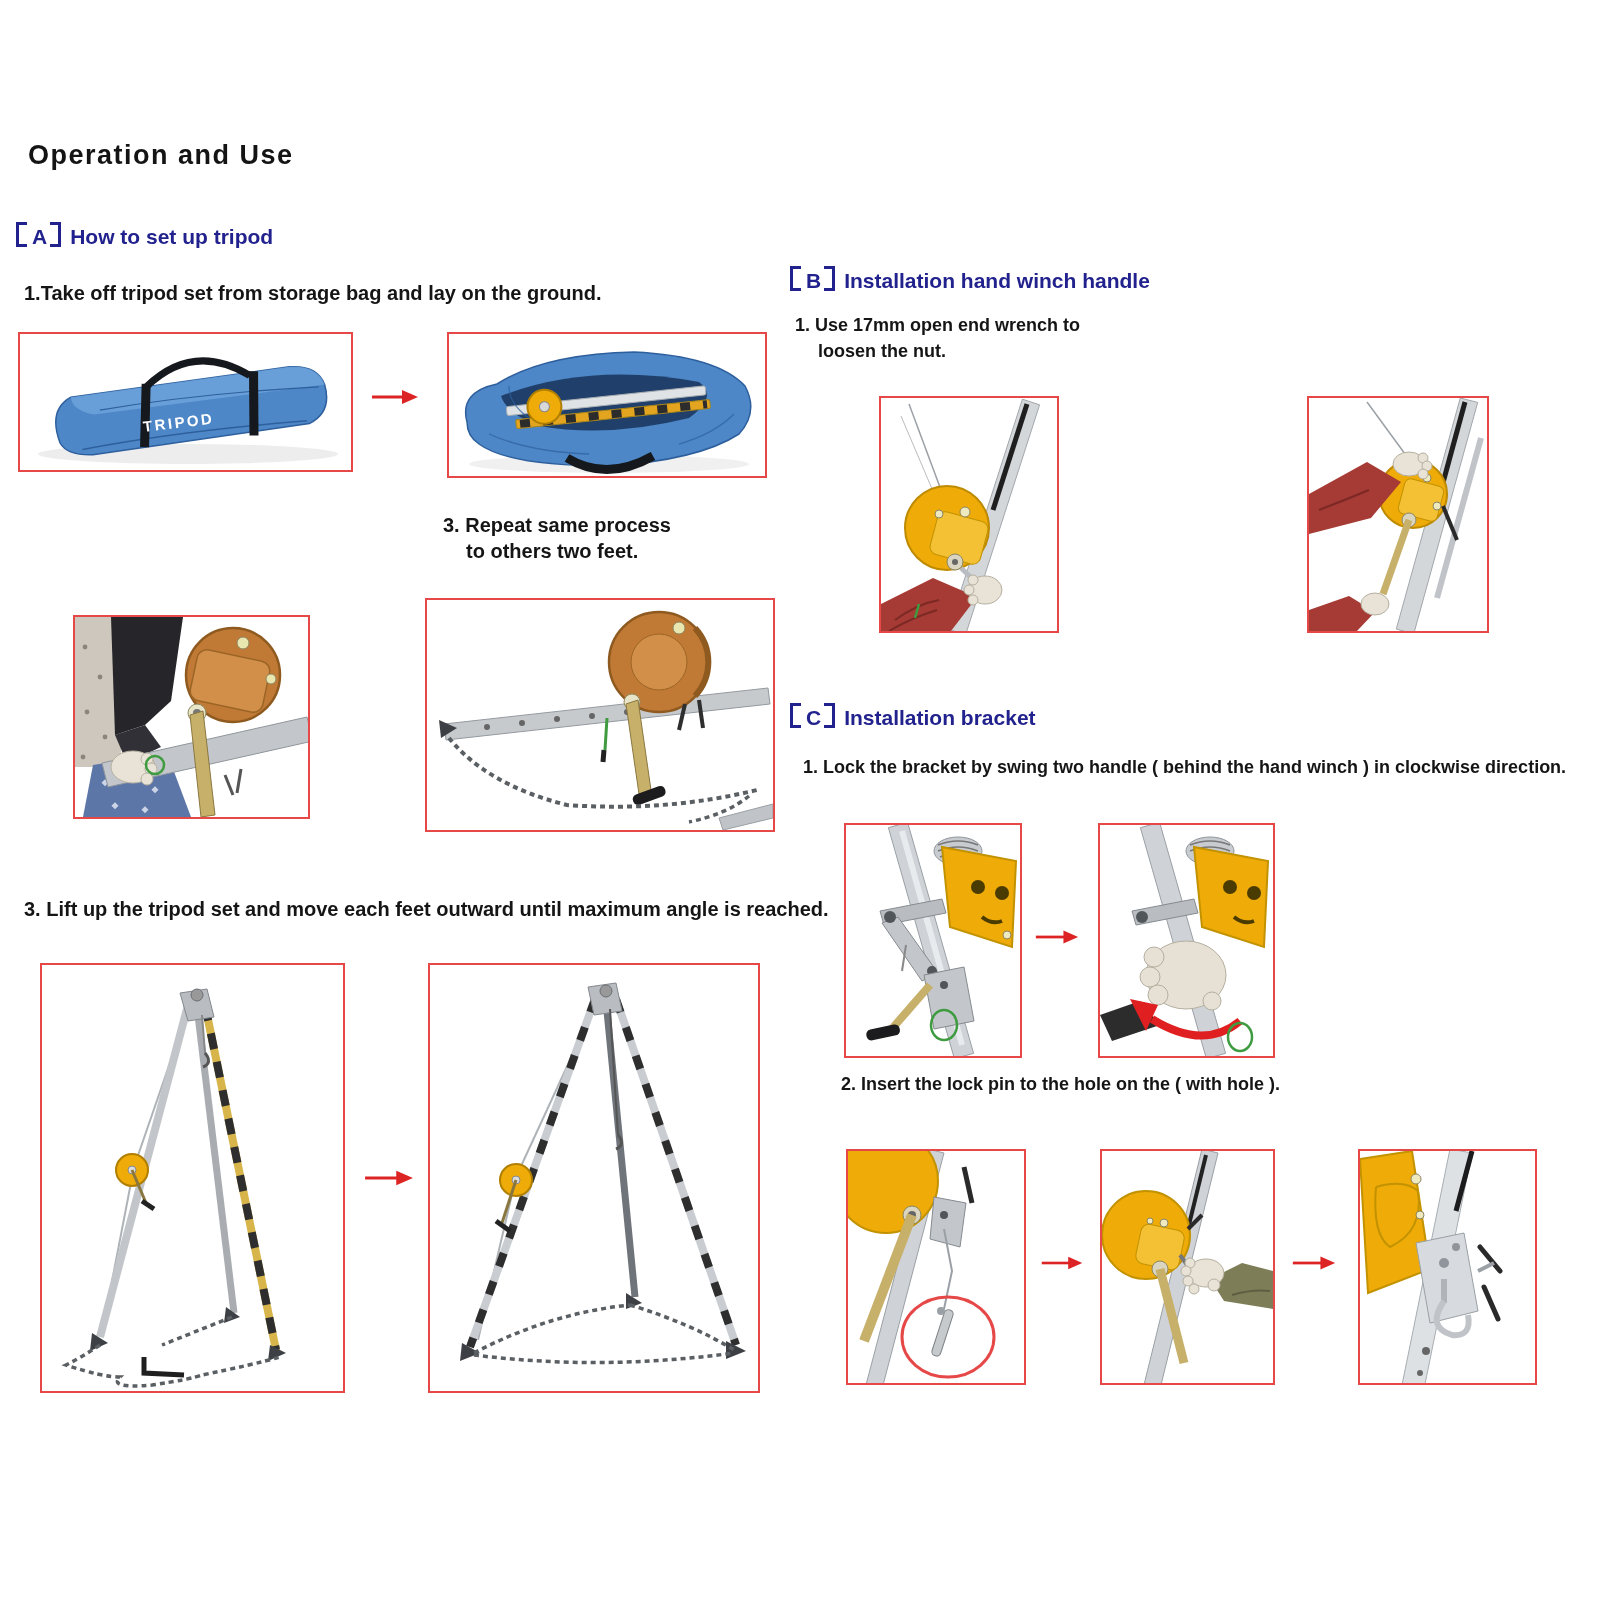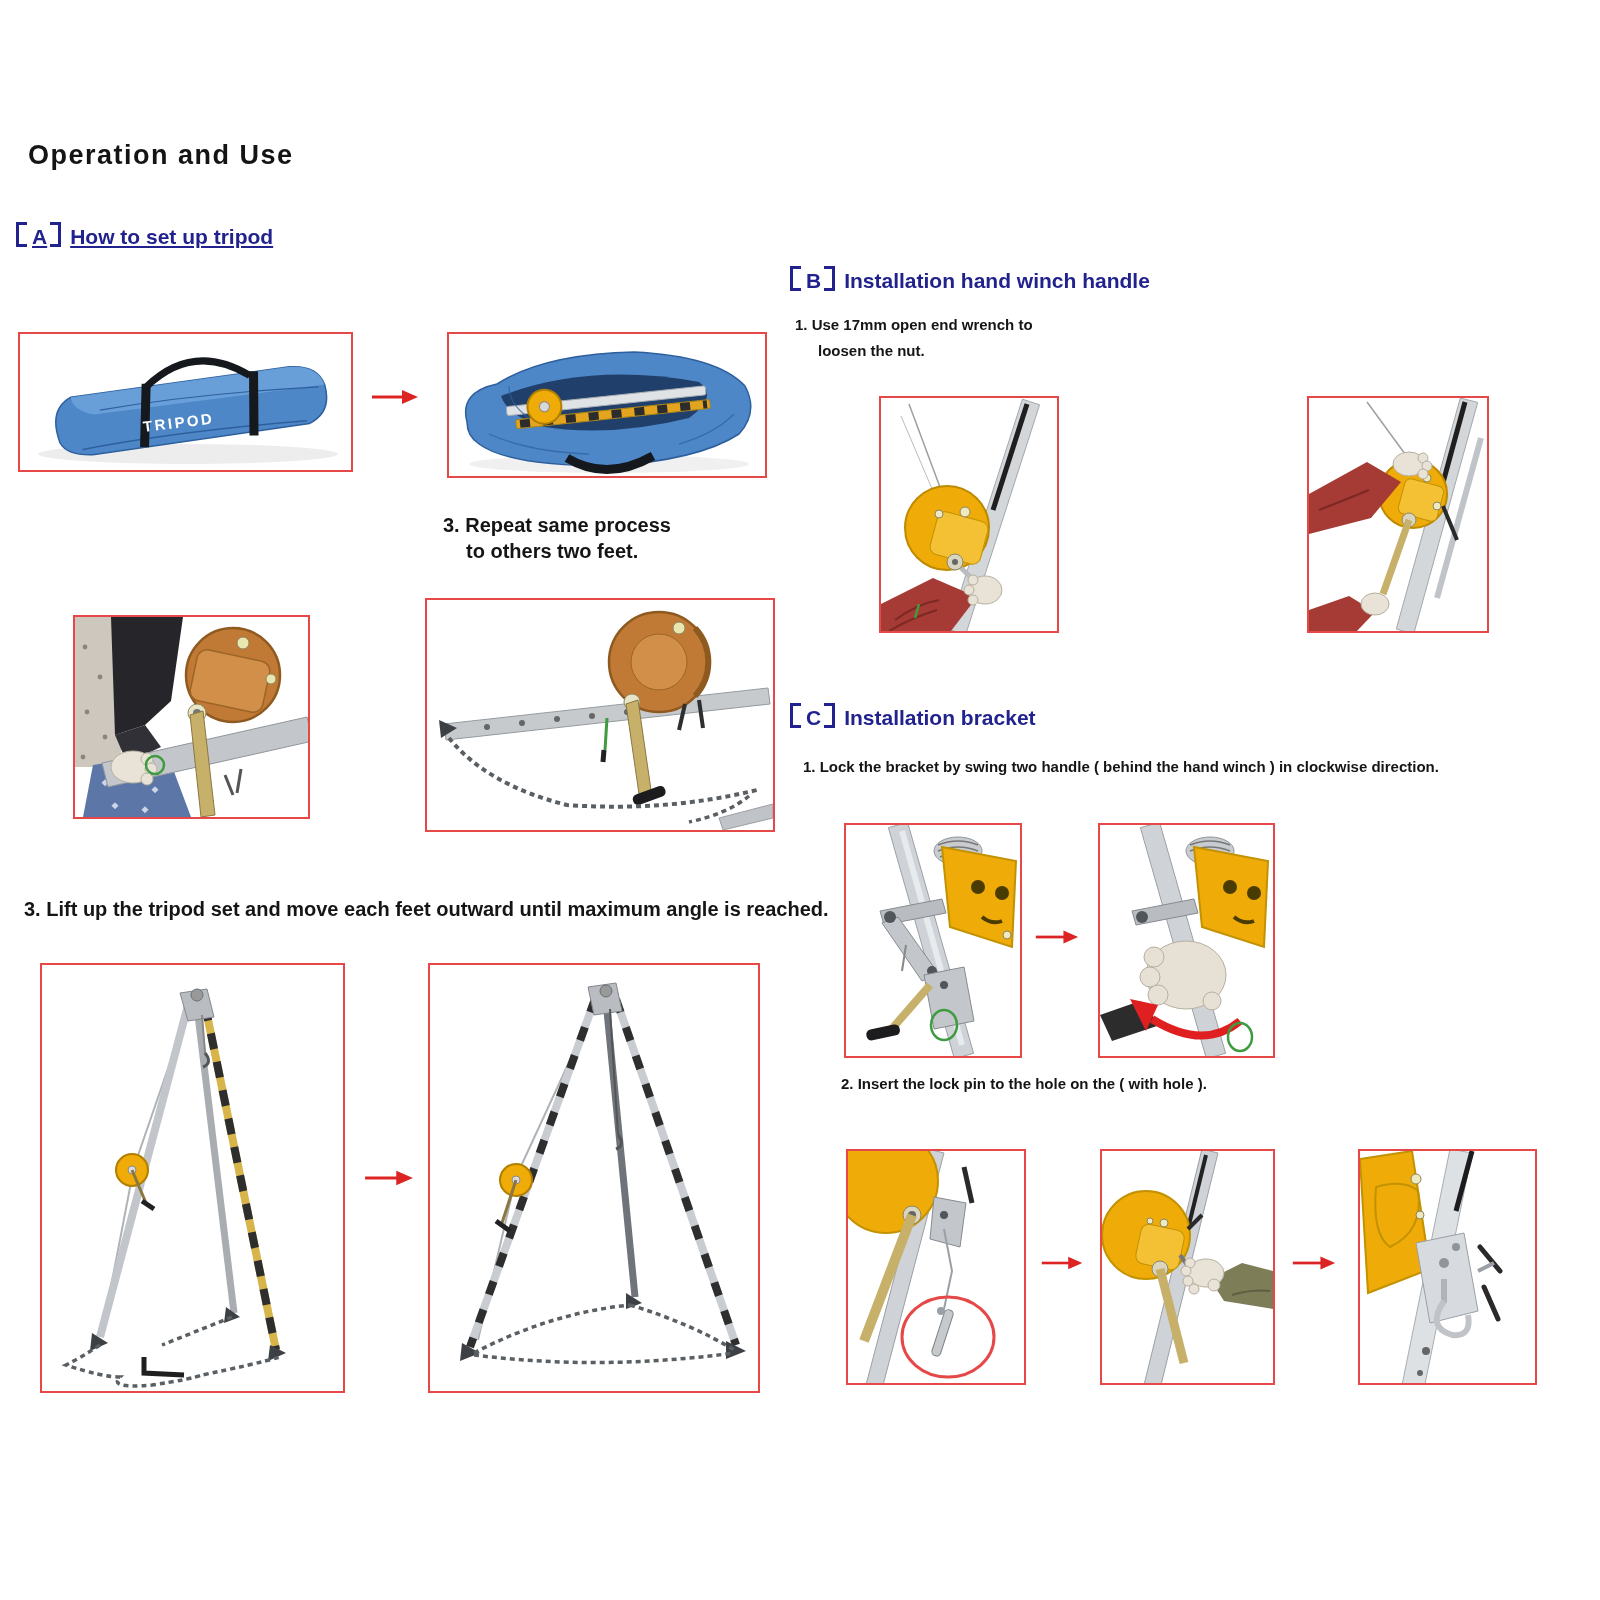--- a/index.html
+++ b/index.html
@@ -6,36 +6,37 @@
   .page{position:relative;width:1600px;height:1600px;background:#fff;overflow:hidden;
         font-family:"Liberation Sans","DejaVu Sans",sans-serif;color:#151515;}
   .abs{position:absolute;}
   .title{font-size:27px;font-weight:bold;letter-spacing:1.5px;color:#141414;}
   .sec-heading{font-size:21px;font-weight:bold;color:var(--heading-navy,#22228e);white-space:nowrap;}
   .sec-heading .lb,.sec-heading .rb{display:inline-block;width:8px;height:19px;vertical-align:-3px;}
   .sec-heading .lb{border-left:3px solid currentColor;border-top:3px solid currentColor;border-bottom:3px solid currentColor;margin-right:5px;}
   .sec-heading .rb{border-right:3px solid currentColor;border-top:3px solid currentColor;border-bottom:3px solid currentColor;margin-left:3px;margin-right:9px;}
   .step{font-size:20px;font-weight:bold;color:#151515;line-height:26px;white-space:nowrap;}
   .step .cont{margin-left:23px;}
-  .step-sm{font-size:15px;}
+  .step-sm{font-size:18px;}
   .frame{border:2px solid var(--frame-red,#e64848);box-sizing:border-box;background:#fff;}
   .frame svg{display:block;width:100%;height:100%;}
   .arrow svg{display:block;width:100%;height:100%;}
 </style>
 </head>
 <body>
 
 <div class="page">
 
   <div class="abs title" style="left:28px;top:140px;text-align:center;">Operation and Use</div>
 
-  <div class="abs sec-heading" style="left:16px;top:222px;text-decoration:underline;">
+  <div class="abs sec-heading" style="left:16px;top:222px;">
     <span class="lb"></span><span>A</span><span class="rb"></span><span>How to set up tripod</span>
   </div>
 
+  <div class="abs step" style="left:24px;top:280px;">1.Take off tripod set from storage bag and lay on the ground.</div>
 
   <div class="abs frame" style="left:18px;top:332px;width:335px;height:140px;">
     <svg viewBox="0 0 331 136" preserveAspectRatio="none">
       <ellipse cx="168" cy="120" rx="150" ry="10" fill="#000000" opacity="0.07"></ellipse>
       <g transform="rotate(-4 168 75)">
         <path d="M38 100 Q28 66 52 55 L272 40 Q300 40 306 60 Q312 88 288 98 L70 114 Q44 113 38 100 Z" style="fill:var(--bag-blue,#4d87c7)" stroke="#2e5f9d" stroke-width="1.5"></path>
         <path d="M52 55 L272 40 Q300 40 306 60 L74 74 Q52 68 52 55 Z" fill="#6da3dc" opacity="0.85"></path>
         <path d="M60 108 Q160 96 286 95" stroke="#2e5f9d" stroke-width="1.5" fill="none"></path>
         <path d="M80 70 Q180 60 300 62" stroke="#2e5f9d" stroke-width="1.2" fill="none"></path>
         <path d="M128 47 L122 110" stroke="#15181c" stroke-width="9"></path>

